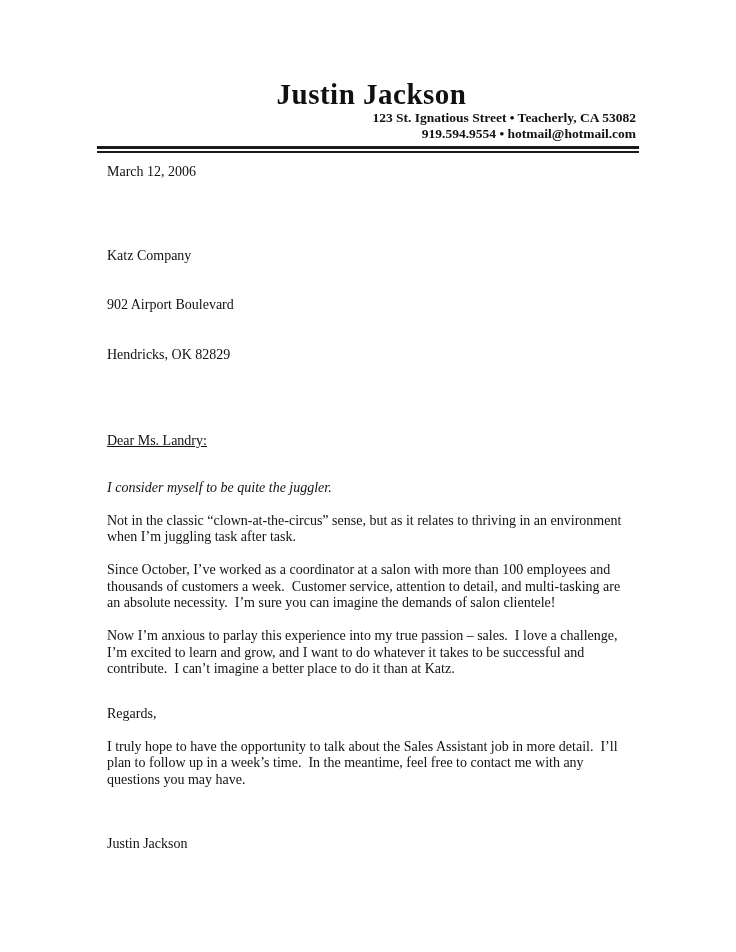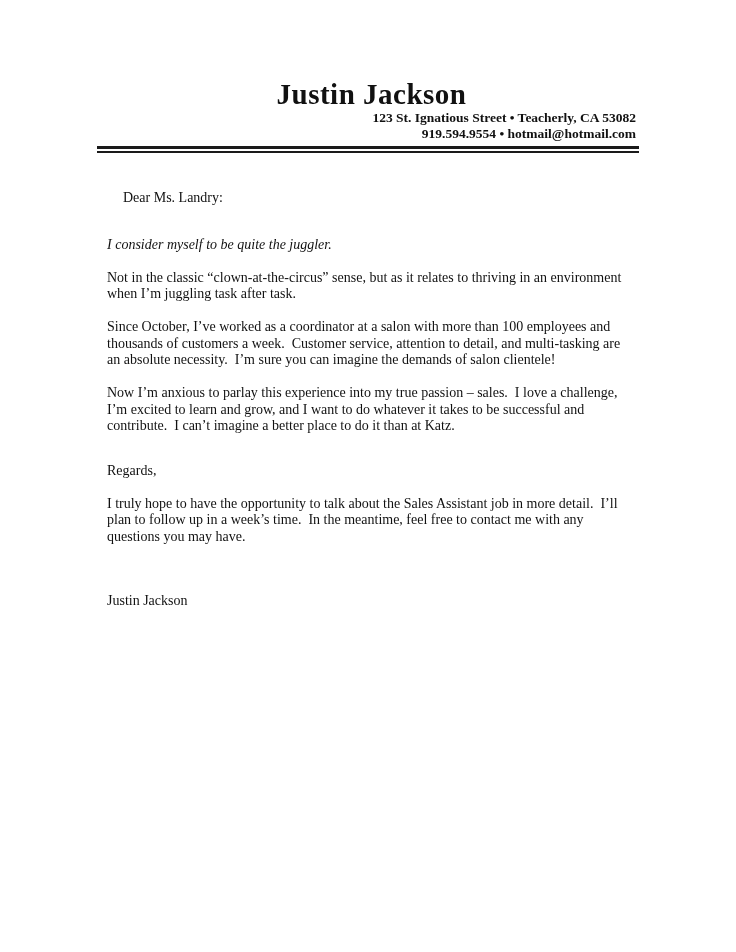--- a/index.html
+++ b/index.html
@@ -46,40 +46,46 @@
     line-height: 16.5px;
     white-space: pre-wrap;
   }
   .date-line {
     margin: 11px 0 0 0;
   }
   .recipient-block {
     margin-top: 34px;
   }
   .recipient-block p { margin: 0; }
-  .salutation { margin: 37px 0 0 16px; }
+  .salutation { margin: 37px 0 0 0; text-decoration: underline; }
   .para { margin: 16.5px 0 0 0; }
   .para-first { margin-top: 30px; font-style: italic; }
   .closing { margin: 28px 0 0 0; }
   .signature { margin: 48px 0 0 0; }
 </style>
 </head>
 <body>
 
 <div class="page">
 
   <div class="letterhead">
     <p class="letterhead-name">Justin Jackson</p>
     <p class="letterhead-line">123 St. Ignatious Street • Teacherly, CA 53082</p>
     <p class="letterhead-line">919.594.9554 • hotmail@hotmail.com</p>
   </div>
 
   <div class="rule-divider"></div>
 
+  <p class="body-text date-line">March 12, 2006</p>
 
+  <div class="body-text recipient-block">
+    <p>Katz Company</p>
+    <p>902 Airport Boulevard</p>
+    <p>Hendricks, OK 82829</p>
+  </div>
 
   <p class="body-text salutation">Dear Ms. Landry:</p>
 
   <p class="body-text para para-first">I consider myself to be quite the juggler.</p>
 
   <p class="body-text para">Not in the classic “clown-at-the-circus” sense, but as it relates to thriving in an environment when I’m juggling task after task.</p>
 
   <p class="body-text para">Since October, I’ve worked as a coordinator at a salon with more than 100 employees and thousands of customers a week.  Customer service, attention to detail, and multi-tasking are an absolute necessity.  I’m sure you can imagine the demands of salon clientele!</p>
 
   <p class="body-text para">Now I’m anxious to parlay this experience into my true passion – sales.  I love a challenge, I’m excited to learn and grow, and I want to do whatever it takes to be successful and contribute.  I can’t imagine a better place to do it than at Katz.</p>

